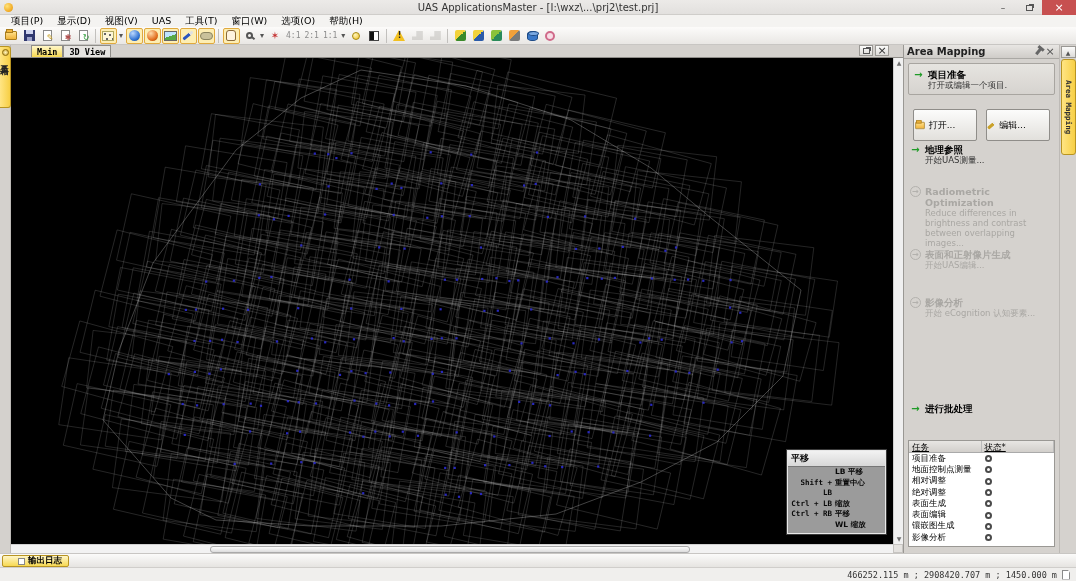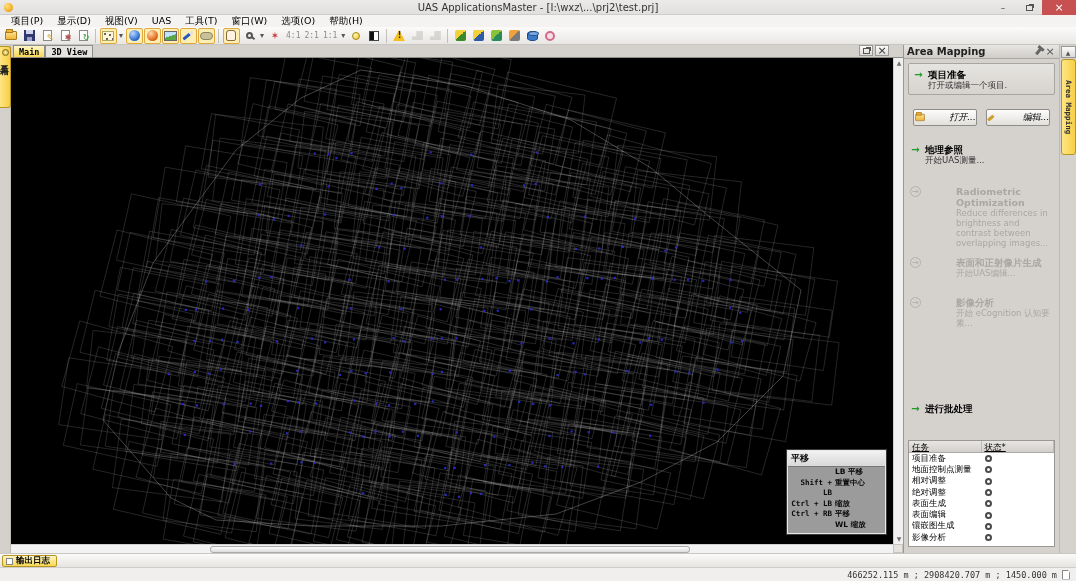--- a/index.html
+++ b/index.html
@@ -83,21 +83,21 @@
   .vtab-left{position:absolute;left:0;top:1px;width:11px;height:62px;
              background:linear-gradient(90deg,#ffe584,#f7cf45);border:1px solid #b89422;border-left:none;
              border-radius:0 3px 3px 0;display:flex;flex-direction:column;align-items:center;padding-top:2px;}
   .vtab-left .gear{width:7px;height:7px;border-radius:50%;background:radial-gradient(#fdf3c0,#caa22a);border:1px solid #8a6a10;margin-bottom:2px;}
   .vtext{writing-mode:vertical-rl;font-size:8.5px;font-weight:bold;letter-spacing:1px;color:#222;}
   
   .child{position:absolute;left:11px;top:0;width:892px;height:508px;}
   .tabbar{position:absolute;left:0;top:0;width:892px;height:13px;background:#d4d1cd;border-bottom:1px solid #8f8d89;display:flex;align-items:flex-end;padding-left:2px;}
   .vtab{height:12px;padding:0 5px;font-size:8.5px;font-weight:bold;font-family:"DejaVu Sans Mono",monospace;
         border:1px solid #8f8d89;border-bottom:none;background:#e6e4e1;display:flex;align-items:center;}
-  .vtab.on{background:linear-gradient(#fff6c8,#f7d952);}
+  .vtab.on{background:linear-gradient(#fff6c8,#f7d952);margin-left:18px;}
   .childbtns{position:absolute;right:14px;top:0;display:flex;gap:2px;}
   .cbtn{width:14px;height:11px;border:1px solid #9a9894;background:linear-gradient(#fbfbfa,#dddbd8);
         display:flex;align-items:center;justify-content:center;font-size:8px;color:#333;}
   .viewport{position:absolute;left:0;top:13px;width:882px;height:486px;background:#000;overflow:hidden;}
   
   .vscroll{position:absolute;right:0;top:13px;width:10px;height:486px;background:#f0f0f0;border-left:1px solid #d0d0d0;}
   .varrow{position:absolute;left:0;width:10px;height:10px;color:#707070;font-size:6px;text-align:center;line-height:10px;}
   .va-up{top:0;} .va-dn{bottom:0;}
   .va-up::before{content:"▲";} .va-dn::before{content:"▼";}
   .hscroll{position:absolute;left:0;top:499px;width:882px;height:9px;background:#f2f2f2;border-top:1px solid #d0d0d0;}
@@ -120,45 +120,45 @@
   .i-pin{width:3px;height:7px;background:#666;position:relative;transform:rotate(40deg);}
   .i-pin::before{content:"";position:absolute;top:-2px;left:-2px;width:7px;height:3px;background:#666;}
   .stepbox{position:absolute;left:4px;width:147px;border:1px solid #a8a5a0;border-radius:2px;
            background:linear-gradient(#e6e4e0,#d6d3cf);padding:5px 4px 4px 4px;}
   .step{position:absolute;left:6px;width:146px;display:flex;gap:4px;align-items:flex-start;}
   .step-arrow{flex:0 0 11px;height:11px;font-weight:bold;font-size:10px;line-height:11px;text-align:center;color:#1f9b27;}
   .step-arrow::before{content:"→";}
   .step.disabled .step-arrow{color:#b3b1ad;border:1px solid #b3b1ad;border-radius:50%;font-size:8px;line-height:9px;}
   .step-t{font-weight:bold;font-size:9.5px;line-height:11px;}
   .step-s{font-size:8.5px;line-height:10px;color:#333;}
-  .step.disabled .step-t,.step.disabled .step-s{color:#aoaoa0;color:#a9a7a3;margin-left:31px;}
+  .step.disabled .step-t,.step.disabled .step-s{color:#aoaoa0;color:#a9a7a3;}
   .btnrow{position:absolute;left:4px;top:64px;width:147px;display:flex;justify-content:space-around;}
-  .pbtn{width:64px;height:17px;border:1px solid #8f8d89;border-radius:2px;background:linear-gradient(#fcfcfb,#e2e0dc);
-        display:flex;align-items:center;justify-content:space-between;gap:3px;font-size:9px;font-style:italic;}
+  .pbtn{width:64px;height:32px;border:1px solid #8f8d89;border-radius:2px;background:linear-gradient(#fcfcfb,#e2e0dc);
+        display:flex;align-items:center;justify-content:flex-start;gap:3px;font-size:9px;}
   .pbtn .ic-folder{transform:scale(.8);}
   .ic-pencil{width:9px;height:3px;background:linear-gradient(90deg,#caa22a 75%,#e8e8e8 75%);transform:rotate(-40deg);border-radius:1px;}
   
   .ttable{position:absolute;left:4px;top:395px;width:147px;height:107px;background:#fff;border:1px solid #9a9894;}
   .thead{display:flex;height:12px;background:linear-gradient(#e8e6e3,#d2cfcb);border-bottom:1px solid #aaa;text-decoration:underline;}
   .th{flex:1;font-size:8.5px;padding:0 3px;border-right:1px solid #bbb;line-height:12px;}
   .trow{display:flex;height:11.3px;align-items:center;}
   .td-label{flex:1;font-size:8.5px;padding-left:3px;white-space:nowrap;}
   .td-status{flex:1;display:flex;align-items:center;padding-left:3px;}
   .circle{width:7px;height:7px;border:2px solid #4a4a4a;border-radius:50%;background:#fff;}
   
   .farstrip{position:absolute;left:1059px;top:0;width:17px;height:508px;background:#d5d2ce;border-left:1px solid #bdbab6;}
   .fs-btn{width:15px;height:12px;margin:1px auto;background:linear-gradient(#fbfbfa,#dddbd8);border:1px solid #9a9894;
           text-align:center;font-size:6px;color:#555;line-height:12px;}
   .fs-btn::before{content:"▲";}
   .vtab-right{width:15px;margin:1px auto;height:96px;background:linear-gradient(90deg,#ffe584,#f7cf45);
               border:1px solid #b89422;border-radius:3px;display:flex;align-items:center;justify-content:center;}
   .vtext-sm{writing-mode:vertical-rl;font-size:7.5px;font-weight:bold;color:#333;font-family:"DejaVu Sans Mono",monospace;}
   
   .logrow{position:absolute;left:0;top:553px;width:1076px;height:14px;background:linear-gradient(#fbfbfa,#e6e4e1);border-top:1px solid #c8c6c3;}
-  .logtab{position:absolute;left:2px;top:1px;height:12px;padding:0 6px 0 3px;display:flex;align-items:center;gap:3px;
+  .logtab{position:absolute;left:2px;top:1px;height:12px;padding:0 6px 0 15px;display:flex;align-items:center;gap:3px;
           background:linear-gradient(#fff6c8,#f7d952);border:1px solid #b89422;border-radius:2px;
           font-size:8.5px;font-weight:bold;}
   .logbox{width:7px;height:7px;background:#fff;border:1px solid #888;}
   .statusbar{position:absolute;left:0;top:567px;width:1076px;height:14px;background:#f0efed;border-top:1px solid #d0cecb;
              display:flex;align-items:center;justify-content:flex-end;padding-right:6px;gap:5px;}
   .coords{font-size:8.5px;color:#333;font-family:"DejaVu Sans Mono",monospace;}
   .ic-pagepeel{width:8px;height:10px;background:#fff;border:1px solid #8a8a8a;
                clip-path:polygon(0 0,70% 0,100% 30%,100% 100%,0 100%);}
 </style>
 </head>
@@ -953,21 +953,21 @@
       </div>
 
       <div class="step disabled" style="top:141px;">
         <span class="step-arrow"></span>
         <div>
           <div class="step-t">Radiometric Optimization</div>
           <div class="step-s">Reduce differences in brightness and contrast between overlapping images...</div>
         </div>
       </div>
 
-      <div class="step disabled" style="top:212px;">
+      <div class="step disabled" style="top:204px;">
         <span class="step-arrow"></span>
         <div>
           <div class="step-t">表面和正射像片生成</div>
           <div class="step-s">开始UAS编辑...</div>
         </div>
       </div>
 
       <div class="step disabled" style="top:252px;">
         <span class="step-arrow"></span>
         <div>

